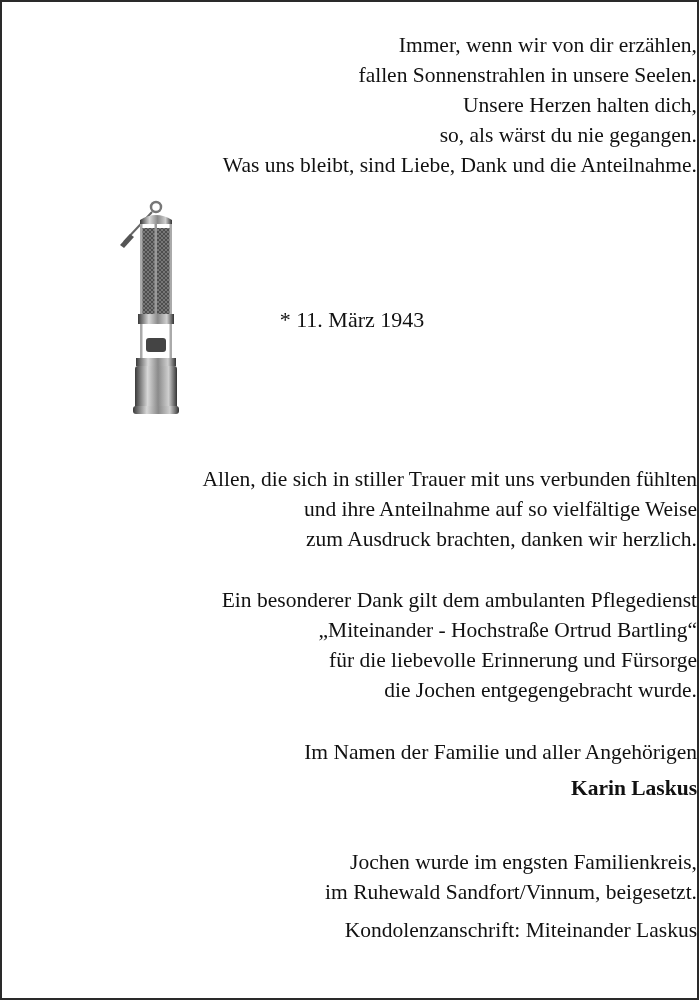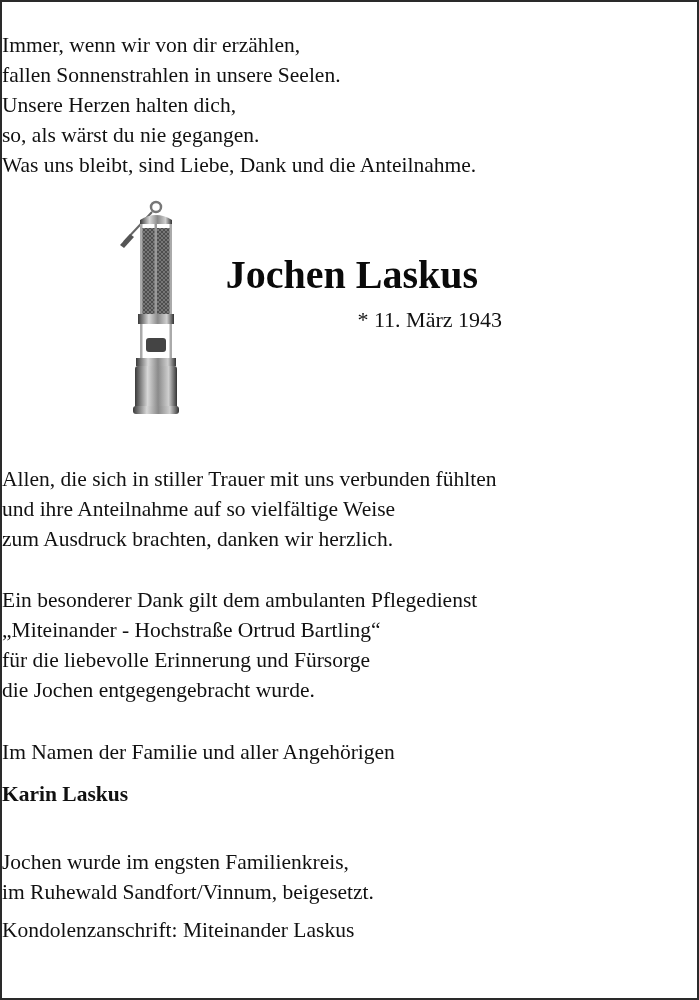--- a/index.html
+++ b/index.html
@@ -3,34 +3,34 @@
 <meta charset="utf-8">
 <style>
   html, body { margin:0; padding:0; background:#fff; }
   body { width:699px; height:1000px; position:relative; overflow:hidden; }
   .card {
     position:absolute; left:0; top:0; width:699px; height:1000px;
     box-sizing:border-box; border:2px solid #2a2a2a; background:#fff;
     font-family:"DejaVu Serif", "Liberation Serif", serif; color:#111;
   }
   .line {
-    position:absolute; left:0; width:695px; text-align:left;
+    position:absolute; left:0; width:695px; text-align:right;
     font-family:"Liberation Serif", "DejaVu Serif", serif;
     font-size:21.5px; line-height:30px; white-space:nowrap; color:#111;
   }
   .name {
     position:absolute; left:200px; width:300px; top:249px; text-align:center;
     font-family:"Liberation Serif", serif; font-weight:bold; font-size:40px; line-height:48px;
     white-space:nowrap; color:#0a0a0a;
   }
   .date {
-    position:absolute; left:200px; width:300px; text-align:right;
+    position:absolute; left:200px; width:300px; text-align:center;
     font-family:"Liberation Serif", serif; font-size:22px; line-height:30px; white-space:nowrap;
   }
-  .bold { font-weight:bold;margin-top:6px; }
+  .bold { font-weight:bold; }
   .sep { display:inline-block; width:1px; height:18px; background:#555; margin:0 8px; vertical-align:-2px; }
   .lamp { position:absolute; left:114px; top:196px; width:80px; height:220px; }
 </style>
 </head>
 <body>
 
 <div class="card">
 
   <div>
     <div class="line" style="top:28px">Immer, wenn wir von dir erzählen,</div>
@@ -62,21 +62,20 @@
     <rect x="24" y="26" width="2.5" height="140" fill="#aaa"></rect>
     <rect x="53.5" y="26" width="2.5" height="140" fill="#aaa"></rect>
     <rect x="38.5" y="26" width="2.5" height="100" fill="#999"></rect>
     <rect x="22" y="116" width="36" height="10" fill="url(#metal)"></rect>
     <rect x="30" y="140" width="20" height="14" rx="3" fill="#444"></rect>
     <rect x="20" y="160" width="40" height="8" fill="url(#metal)"></rect>
     <rect x="19" y="168" width="42" height="44" rx="3" fill="url(#metal)"></rect>
     <rect x="17" y="208" width="46" height="8" rx="3" fill="url(#metal)"></rect>
   </svg>
 
-  <div class="name">Jochen Laskus</div>
   <div class="date" style="top:303px">* 11. März 1943</div>
 
   <div>
     <div class="line" style="top:462px">Allen, die sich in stiller Trauer mit uns verbunden fühlten</div>
     <div class="line" style="top:492px">und ihre Anteilnahme auf so vielfältige Weise</div>
     <div class="line" style="top:522px">zum Ausdruck brachten,  danken wir herzlich.</div>
   </div>
 
   <div>
     <div class="line" style="top:583px">Ein besonderer Dank gilt dem ambulanten Pflegedienst</div>

